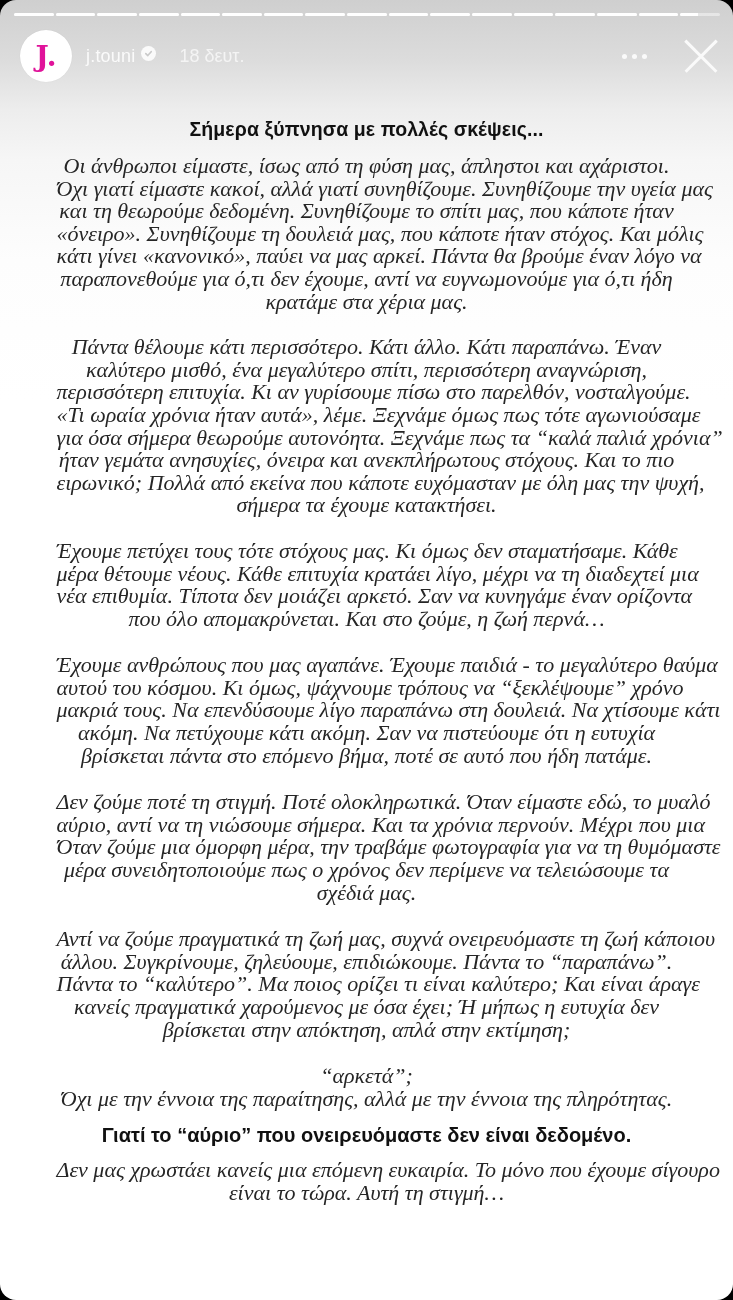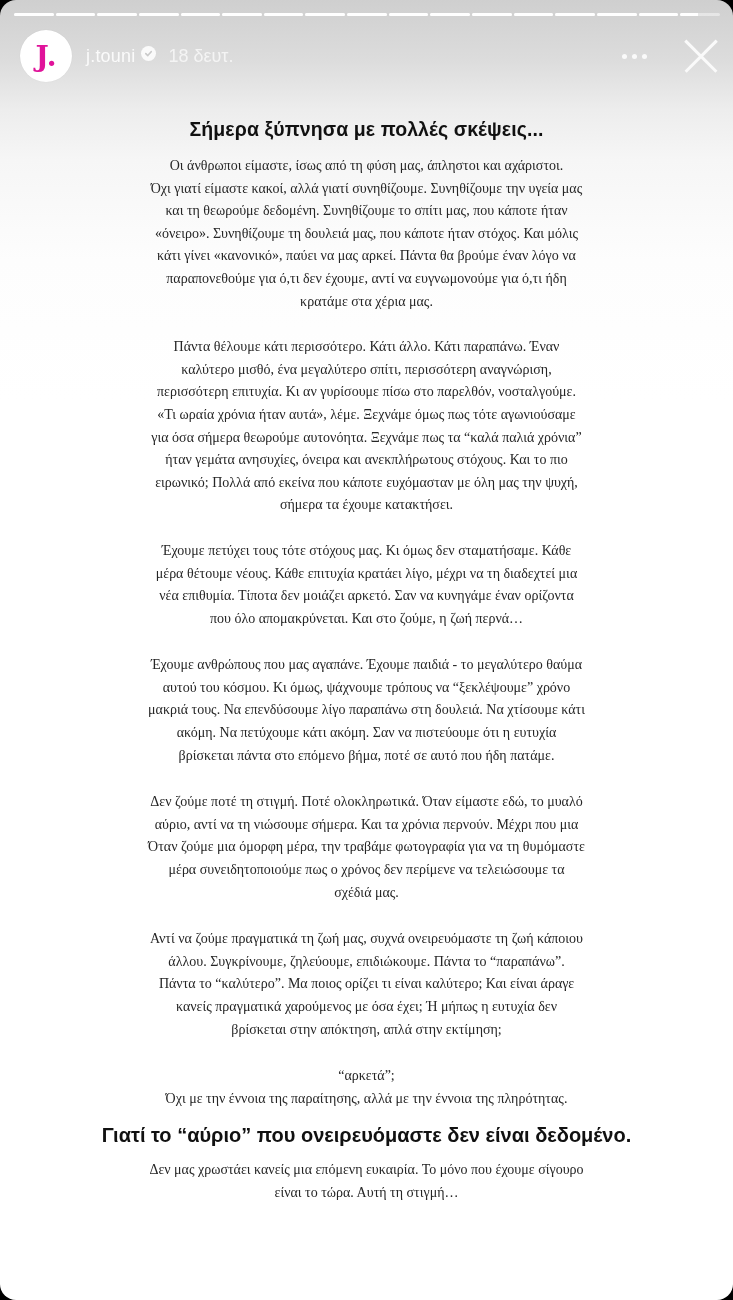--- a/index.html
+++ b/index.html
@@ -21,39 +21,39 @@
     }
     .avatar {
       width: 52px; height: 52px; border-radius: 50%; background: #fff;
       display: flex; align-items: center; justify-content: center;
       color: #e0139a; font-family: "DejaVu Serif", serif; font-weight: bold; font-size: 28px;
       box-shadow: 0 0 1px rgba(0,0,0,0.1);
     }
     .user { margin-left: 14px; display: flex; align-items: flex-start; color: #fafafa; font-family: "Liberation Sans", sans-serif; font-size: 18px; }
     .username { font-weight: 400; letter-spacing: 0.2px; }
     .verified { margin-left: 6px; width: 15px; height: 15px; border-radius: 50%; background: #fafafa; display: inline-flex; align-items: center; justify-content: center; }
-    .time { margin-left: 12px; color: #f4f4f4; }
+    .time { margin-left: 23px; color: #f4f4f4; }
     .spacer { flex: 1; }
     .more { display: flex; gap: 5px; align-items: center; margin-right: 36px; cursor: pointer; }
     .dot { width: 5px; height: 5px; border-radius: 50%; background: #fafafa; }
     .close { width: 36px; height: 36px; position: relative; cursor: pointer; }
     .close::before, .close::after {
       content: ""; position: absolute; left: 50%; top: 50%; width: 44px; height: 2.5px; background: #fafafa;
       transform-origin: center;
     }
     .close::before { transform: translate(-50%, -50%) rotate(45deg); }
     .close::after { transform: translate(-50%, -50%) rotate(-45deg); }
 
     .content { position: absolute; left: 0; right: 0; top: 118px; text-align: center; color: #1a1a1a; }
     .title {
       font-family: "Liberation Sans", sans-serif; font-weight: bold; font-size: 19.5px; color: #111;
       margin: 0 0 14px 0; letter-spacing: 0.1px;
     }
     .para {
-      font-family: "Liberation Serif", serif; font-size: 14px; line-height: 22.6px;
+      font-family: "Liberation Serif", serif; font-style: italic; font-size: 22px; line-height: 22.6px;
       color: #262626; margin: 0 auto; width: 620px;
     }
     .para .line { display: block; white-space: nowrap; }
     .p1 { margin-top: 0; }
     .p2 { margin-top: 23px; }
     .p3 { margin-top: 23px; }
     .p4 { margin-top: 24px; }
     .p5 { margin-top: 24px; }
     .p6 { margin-top: 24px; }
     .p7 { margin-top: 24px; }

